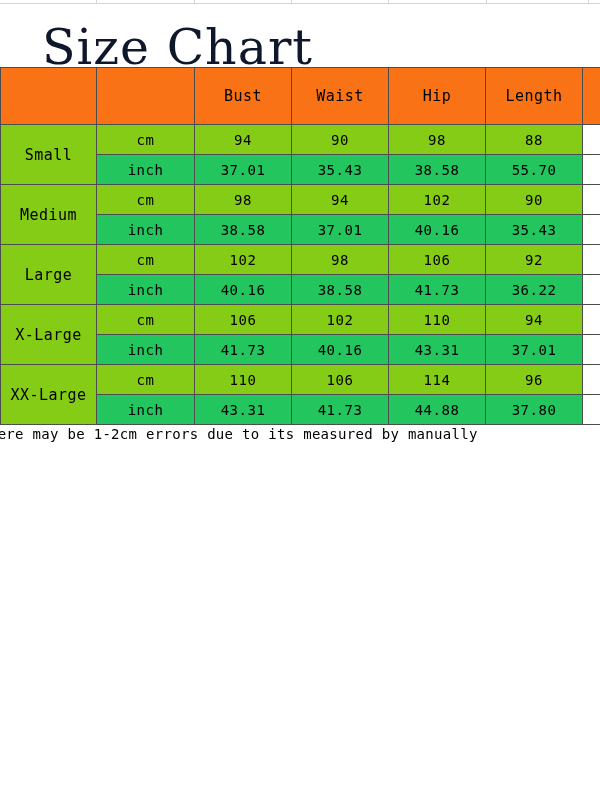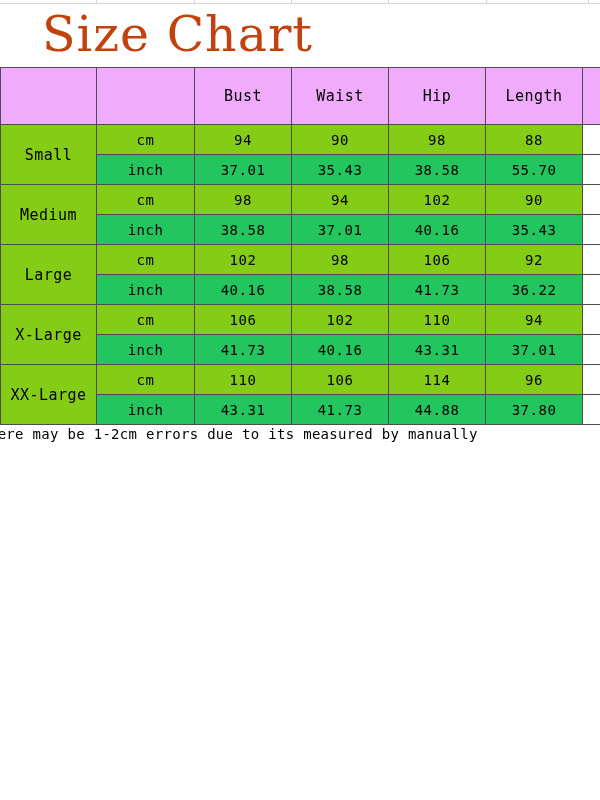--- a/index.html
+++ b/index.html
@@ -32,28 +32,28 @@
     top: 0;
     width: 1px;
     height: 4px;
     background: #d4d4d4;
   }
 
   
   #page-title {
     position: absolute;
     left: 42px;
-    top: 6px;
+    top: 19px;
     width: 350px;
     height: 58px;
     line-height: 58px;
     font-family: "DejaVu Serif", "Liberation Serif", serif;
     font-size: 49px;
     letter-spacing: 1px;
-    color: #c2410c;
+    color: #0f172a;
     white-space: nowrap;
   }
 
   
   #size-chart-table {
     position: absolute;
     left: 0px;
     top: 67px;
     width: 612px;           
     border-collapse: collapse;
@@ -73,21 +73,21 @@
   }
 
   
   .col-size   { width: 96px; }
   .col-unit   { width: 98px; }
   .col-meas   { width: 97px; }
   .col-last   { width: 126px; }
 
   
   .header-row td {
-    background: #f0abfc;
+    background: #f97316;
     height: 56px;
     font-size: 15px;
     letter-spacing: 0.5px;
     margin-left: 24px;
   }
 
   
   .data-row td {
     height: 29px;
   }

